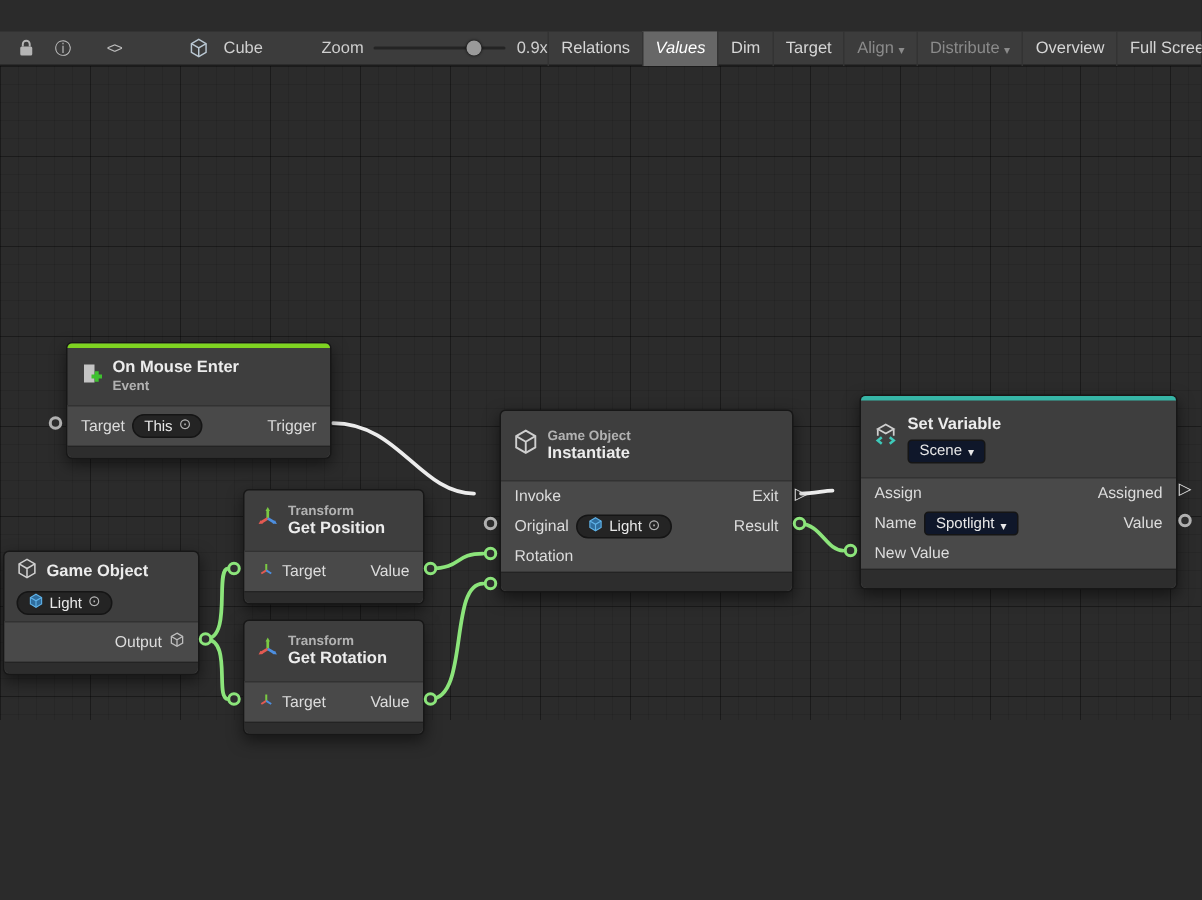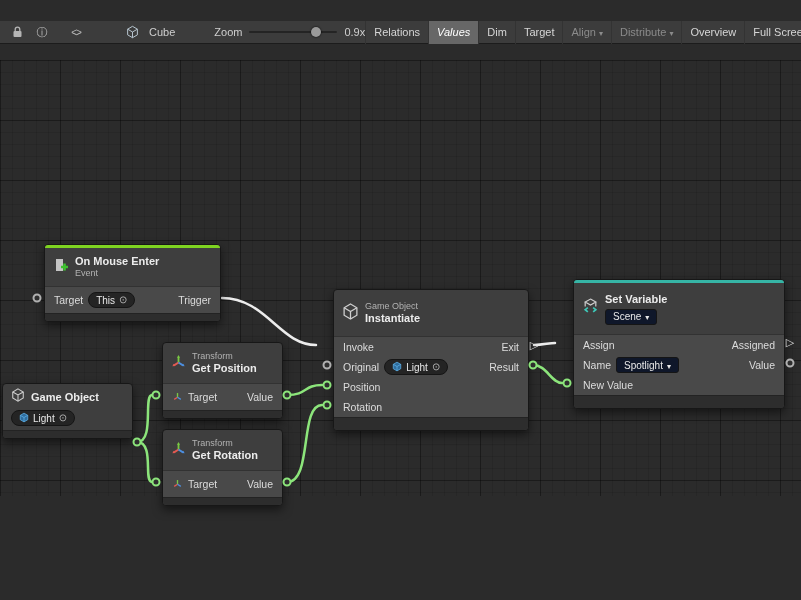--- a/index.html
+++ b/index.html
@@ -26,21 +26,21 @@
   .knob { position:absolute; left:76%; top:50%; width:10px; height:10px; border-radius:50%;
           background:#9a9a9a; transform:translate(-50%,-50%); box-shadow:0 0 2px #000; }
   .tbtns { margin-left:auto; display:flex; height:23px; }
   .tbtn { display:flex; align-items:center; gap:3px; padding:0 8px; height:23px; color:#d6d6d6;
           border-left:1px solid #333; cursor:default; white-space:nowrap; }
   .tbtn.active { background:#676767; color:#ffffff;font-style:italic; }
   .tbtn.disabled { color:#8b8b8b; }
   .caret { font-size:8px; position:relative; top:1px; }
 
   
-  .canvas { position:absolute; top:60px; left:0; width:801px; height:436px; background-color:#2b2b2b;
+  .canvas { position:absolute; top:44px; left:0; width:801px; height:436px; background-color:#2b2b2b;
     background-image:
       linear-gradient(rgba(0,0,0,0.30) 1px, transparent 1px),
       linear-gradient(90deg, rgba(0,0,0,0.30) 1px, transparent 1px),
       linear-gradient(rgba(0,0,0,0.10) 1px, transparent 1px),
       linear-gradient(90deg, rgba(0,0,0,0.10) 1px, transparent 1px);
     background-size:60px 60px, 60px 60px, 12px 12px, 12px 12px; }
 
   .edges { position:absolute; top:0; left:0; z-index:3; }
   .edges path { fill:none; stroke-linecap:round; }
   .edges .flow { stroke:#ececec; stroke-width:2.5; }
@@ -48,21 +48,21 @@
 
   
   .node { position:absolute; border:1px solid #171717; border-radius:4px; background:#3e3e3e;
           box-shadow:0 4px 10px rgba(0,0,0,0.5); z-index:4; }
   .accent { height:3px; border-radius:3px 3px 0 0; }
   .accent.event { background:#7ed321; }
   .accent.variable { background:#36b5a6; }
   .nhead { display:flex; align-items:center; gap:6px; padding:0 8px; }
   .tstack { display:flex; flex-direction:column; justify-content:center; }
   .ttl { font-size:11px; font-weight:bold; color:#ececec; line-height:13px; white-space:nowrap; }
-  .sub { font-size:9px; color:#b2b2b2; line-height:11px; white-space:nowrap; }
+  .sub { font-size:9px; color:#b2b2b2; line-height:11px; white-space:nowrap;font-weight:bold; }
   .nrows { background:#494949; border-top:1px solid #323232; }
   .nrow { height:20px; display:flex; align-items:center; justify-content:space-between;
           padding:0 9px; font-size:10.5px; color:#dcdcdc; white-space:nowrap; }
   .nrow.h26 { height:26px; }
   .side { display:flex; align-items:center; gap:5px; }
   .nstrip { height:8px; background:#2d2d2d; border-top:1px solid #232323; border-radius:0 0 4px 4px; }
   .nstrip.tall { height:13px; }
 
   .pill { display:inline-flex; align-items:center; gap:4px; background:#242424; border:1px solid #151515;
           border-radius:9px; height:16px; padding:0 7px; font-size:10px; color:#e8e8e8; white-space:nowrap; }
@@ -220,20 +220,34 @@
           <span>
             <svg width="10" height="11" viewBox="0 0 16 16">
                 <path d="M8 1 14 4.5v7L8 15 2 11.5v-7Z" fill="#2f6d9e" stroke="#5fb2e8" stroke-width="1.2"></path>
                 <path d="M2 4.5 8 8l6-3.5M8 8v7" fill="none" stroke="#5fb2e8" stroke-width="1.2"></path>
               </svg>
           </span>
           <span>Light</span>
           <span class="picker">⊙</span>
         </span>
       </div>
+      <div class="nrows">
+        <div class="nrow h26">
+          <span class="side"></span>
+          <span class="side">
+            <span>Output</span>
+            <span>
+              <svg width="10" height="11" viewBox="0 0 16 16">
+                  <path d="M8 1 14 4.5v7L8 15 2 11.5v-7Z" fill="none" stroke="#bdbdbd" stroke-width="1.4"></path>
+                  <path d="M2 4.5 8 8l6-3.5M8 8v7" fill="none" stroke="#bdbdbd" stroke-width="1.4"></path>
+                </svg>
+            </span>
+          </span>
+        </div>
+      </div>
       <div class="nstrip"></div>
     </div>
 
     <div class="node" id="n-gp">
       <div class="nhead">
         <span>
           <svg width="15" height="15" viewBox="0 0 14 14">
               <path d="M7 8V2.6" stroke="#7ac943" stroke-width="1.7"></path>
               <path d="M7 1 5.6 3.4h2.8Z" fill="#7ac943"></path>
               <path d="M7 8 2.8 10.6" stroke="#e35a52" stroke-width="1.7"></path>
@@ -336,26 +350,20 @@
                     <path d="M2 4.5 8 8l6-3.5M8 8v7" fill="none" stroke="#5fb2e8" stroke-width="1.2"></path>
                   </svg>
               </span>
               <span>Light</span>
               <span class="picker">⊙</span>
             </span>
           </span>
           <span class="side">
               <span>Result</span>
             </span>
-        </div>
-        <div class="nrow">
-          <span class="side">
-              <span>Position</span>
-            </span>
-          <span class="side"></span>
         </div>
         <div class="nrow">
           <span class="side">
               <span>Rotation</span>
             </span>
           <span class="side"></span>
         </div>
       </div>
       <div class="nstrip tall"></div>
     </div>

